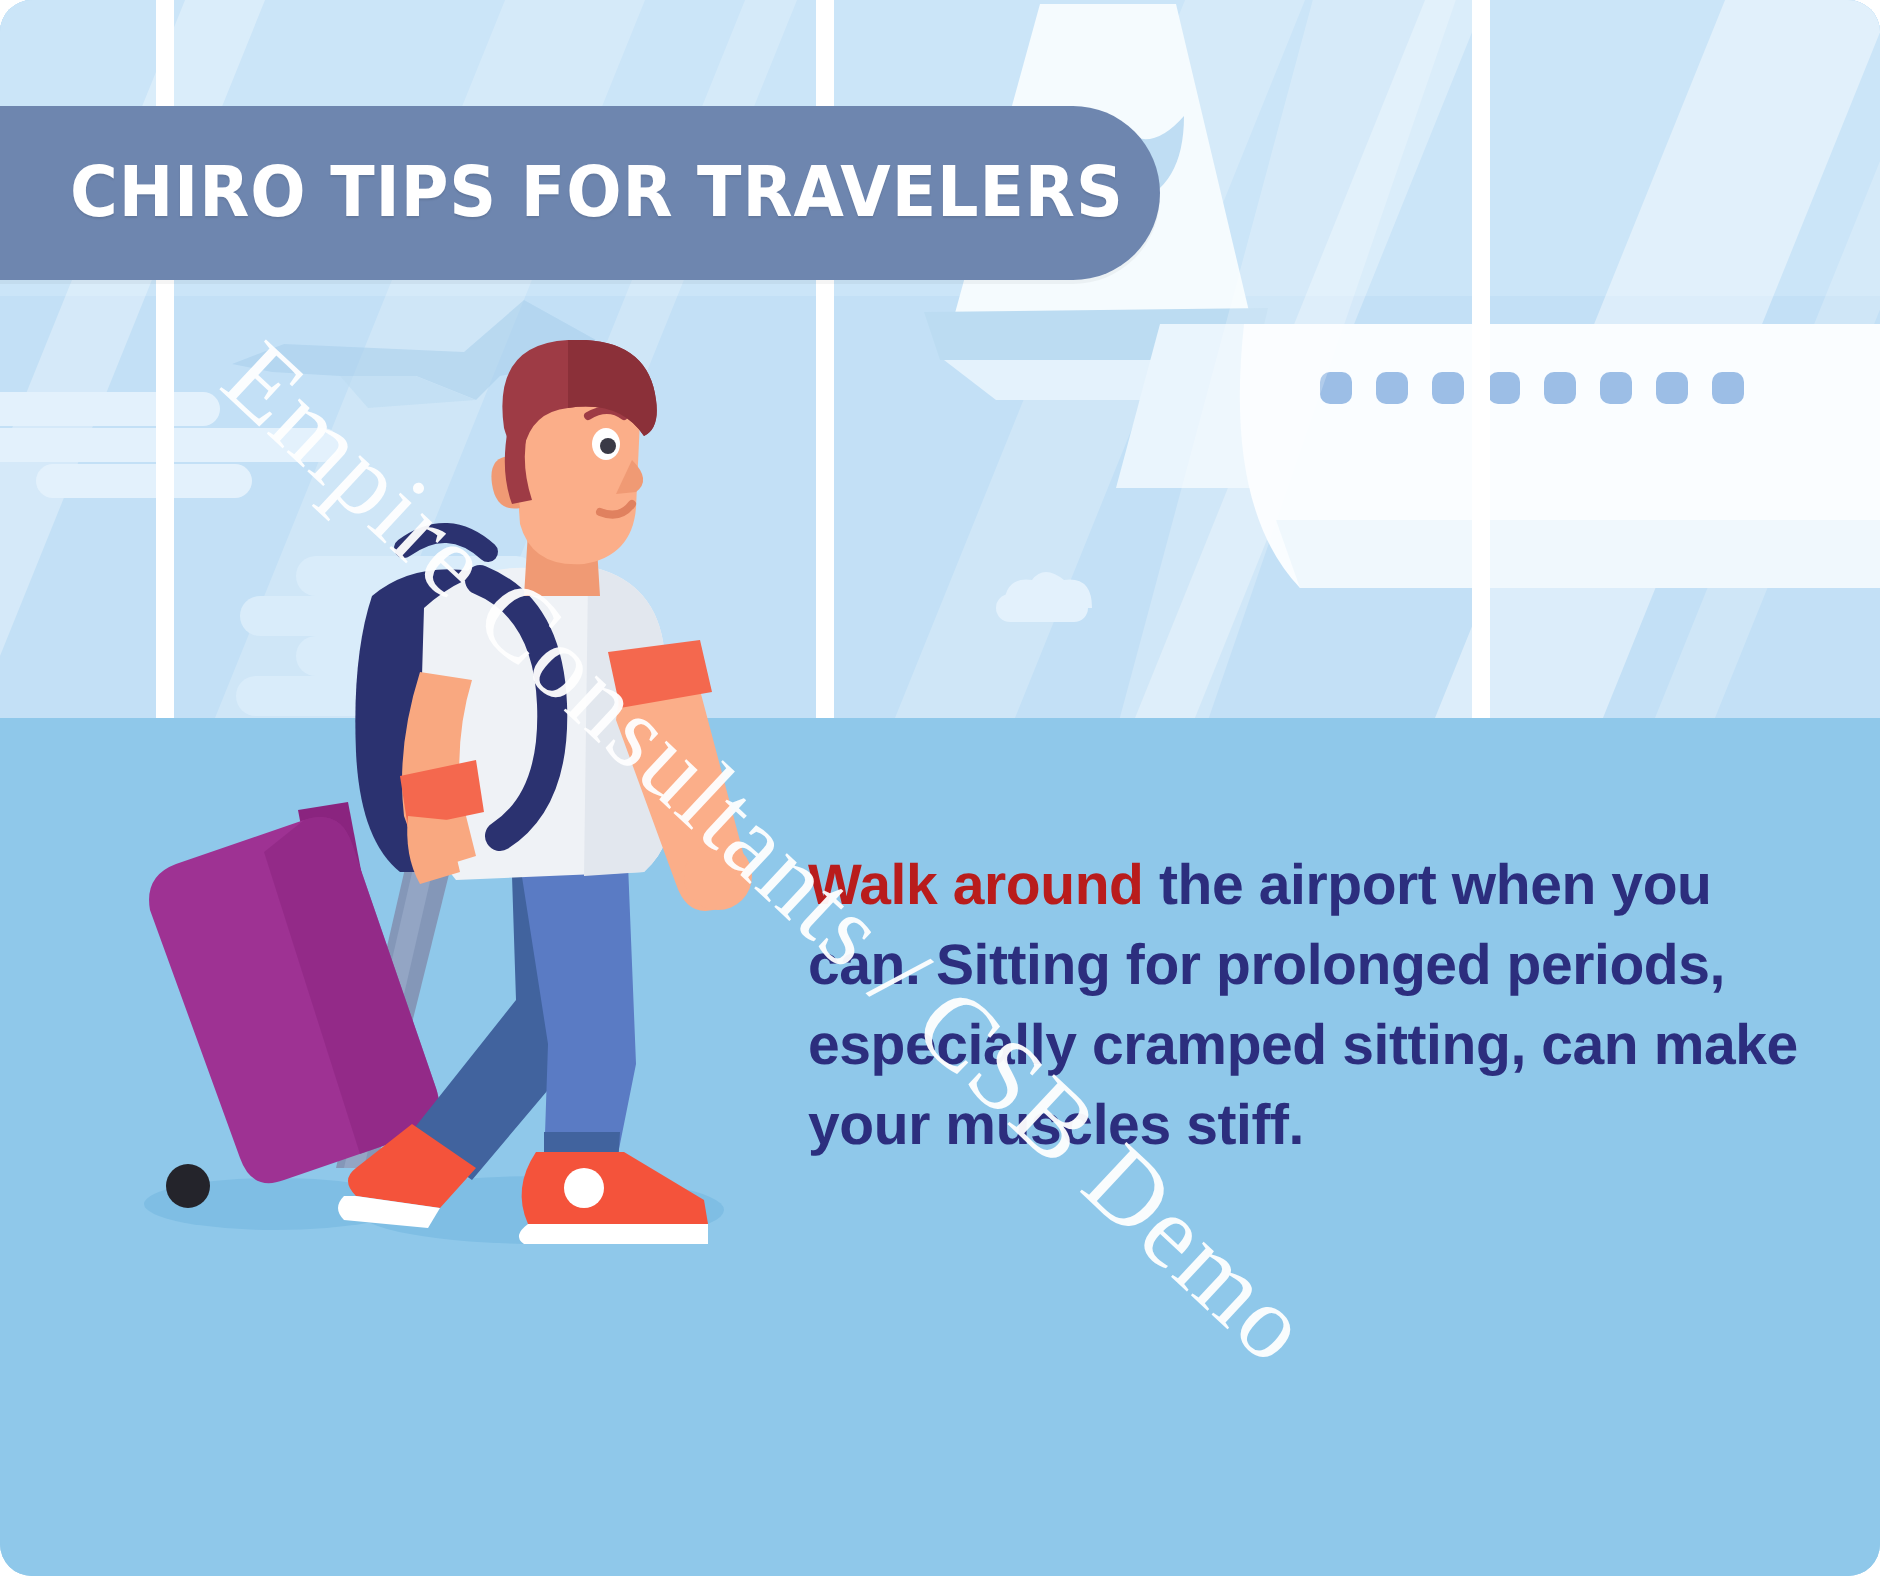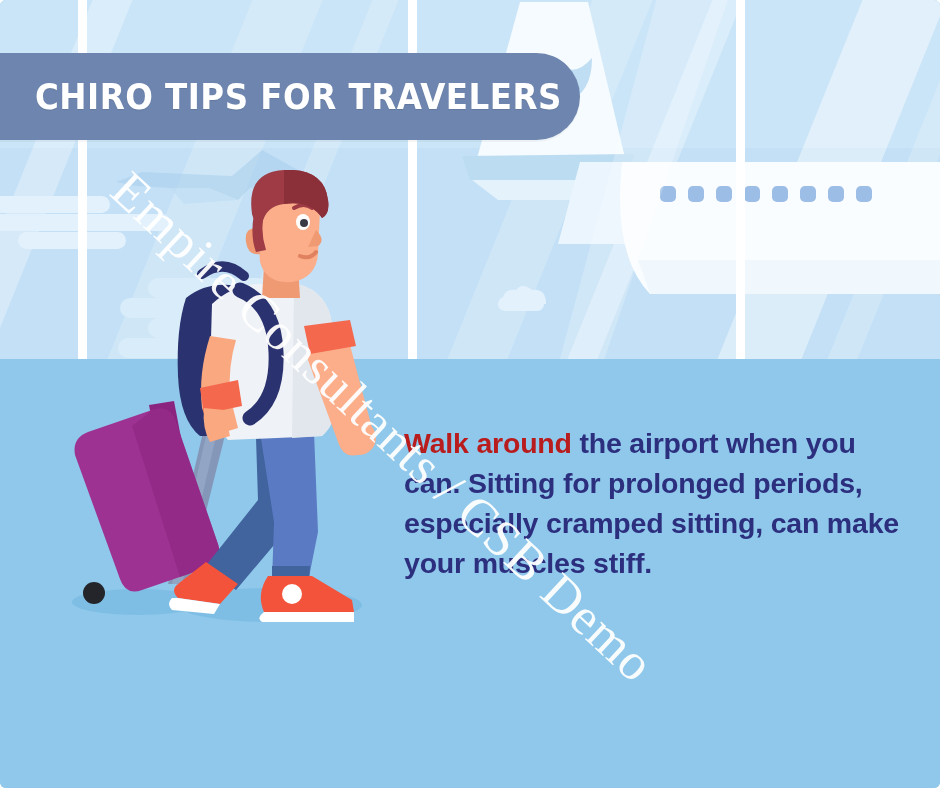--- a/index.html
+++ b/index.html
@@ -3,21 +3,21 @@
 <meta charset="utf-8">
 <style>
   html,body{margin:0;padding:0;background:#ffffff;}
   body{font-family:"Liberation Sans",sans-serif;}
 
   .canvas{
     position:relative;
     width:940px;height:788px;
     overflow:hidden;
     background:#8FC8EA;
-    border-radius:6px;
+    border-radius:16px;
   }
 
   
   .sky{
     position:absolute;left:0;top:0;width:940px;height:359px;
     background:#C3E0F6;
     overflow:hidden;
   }
   .sky-upper-band{
     position:absolute;left:0;top:0;width:940px;height:148px;

